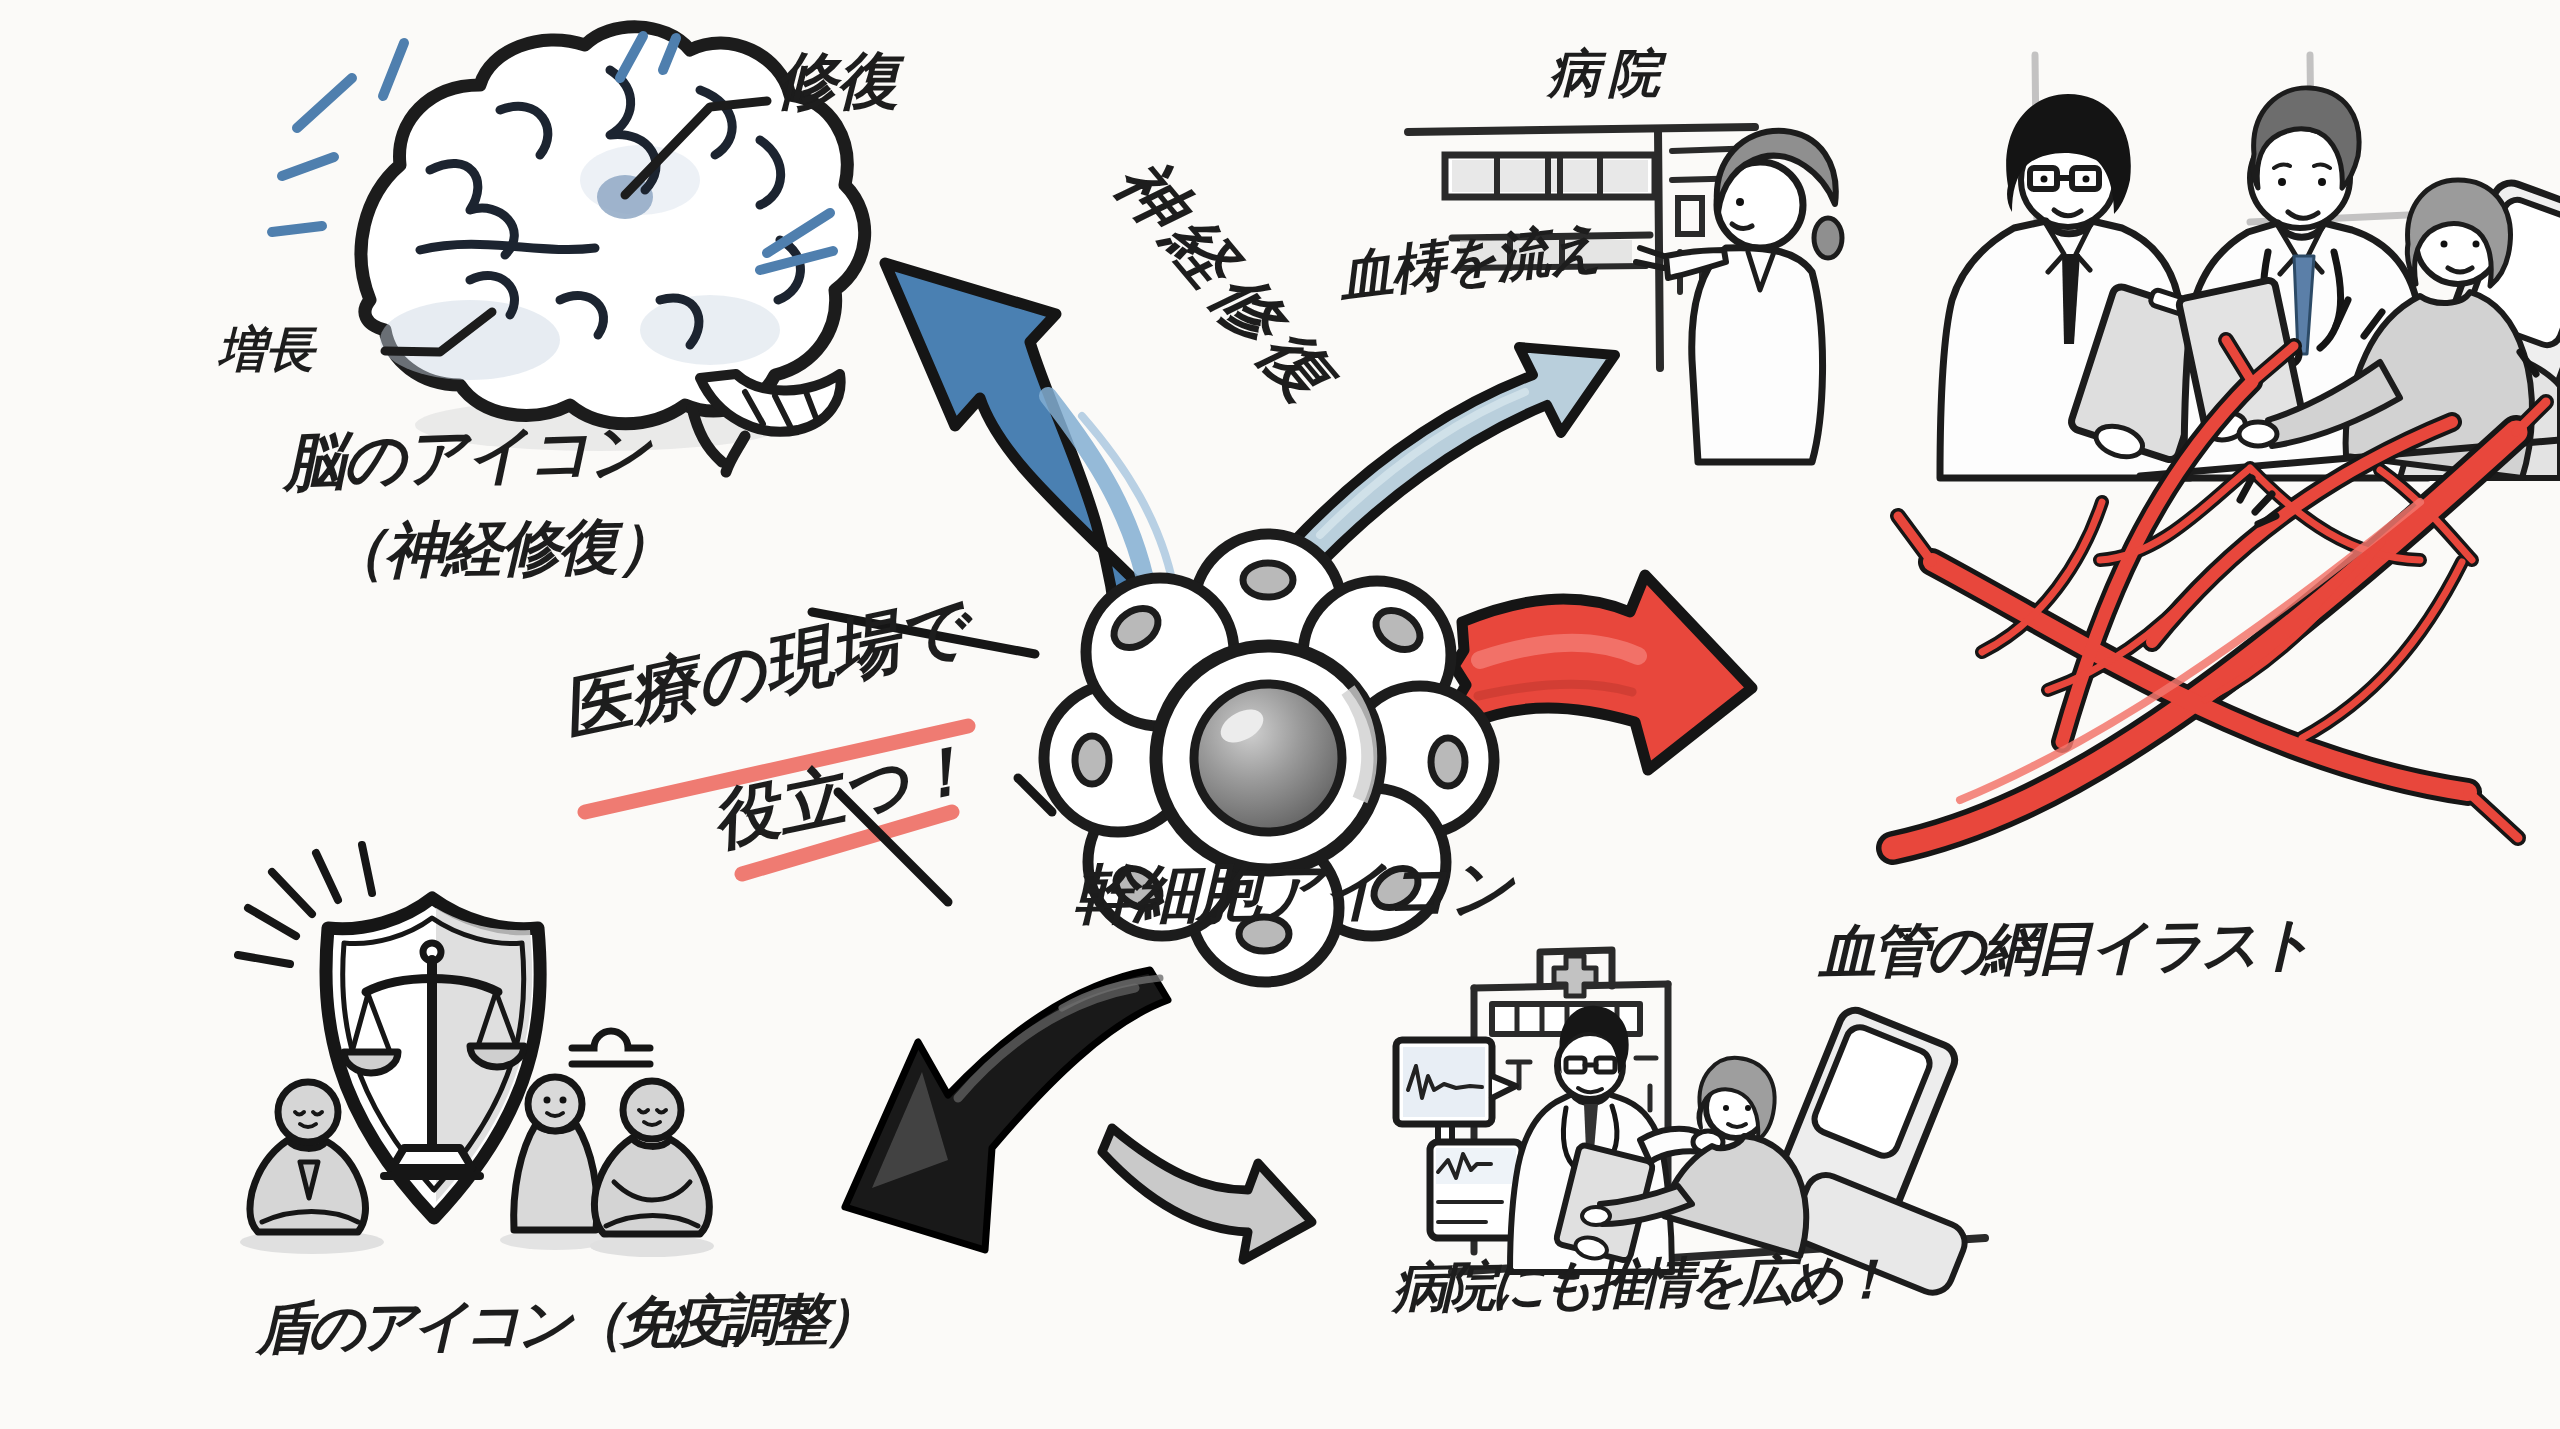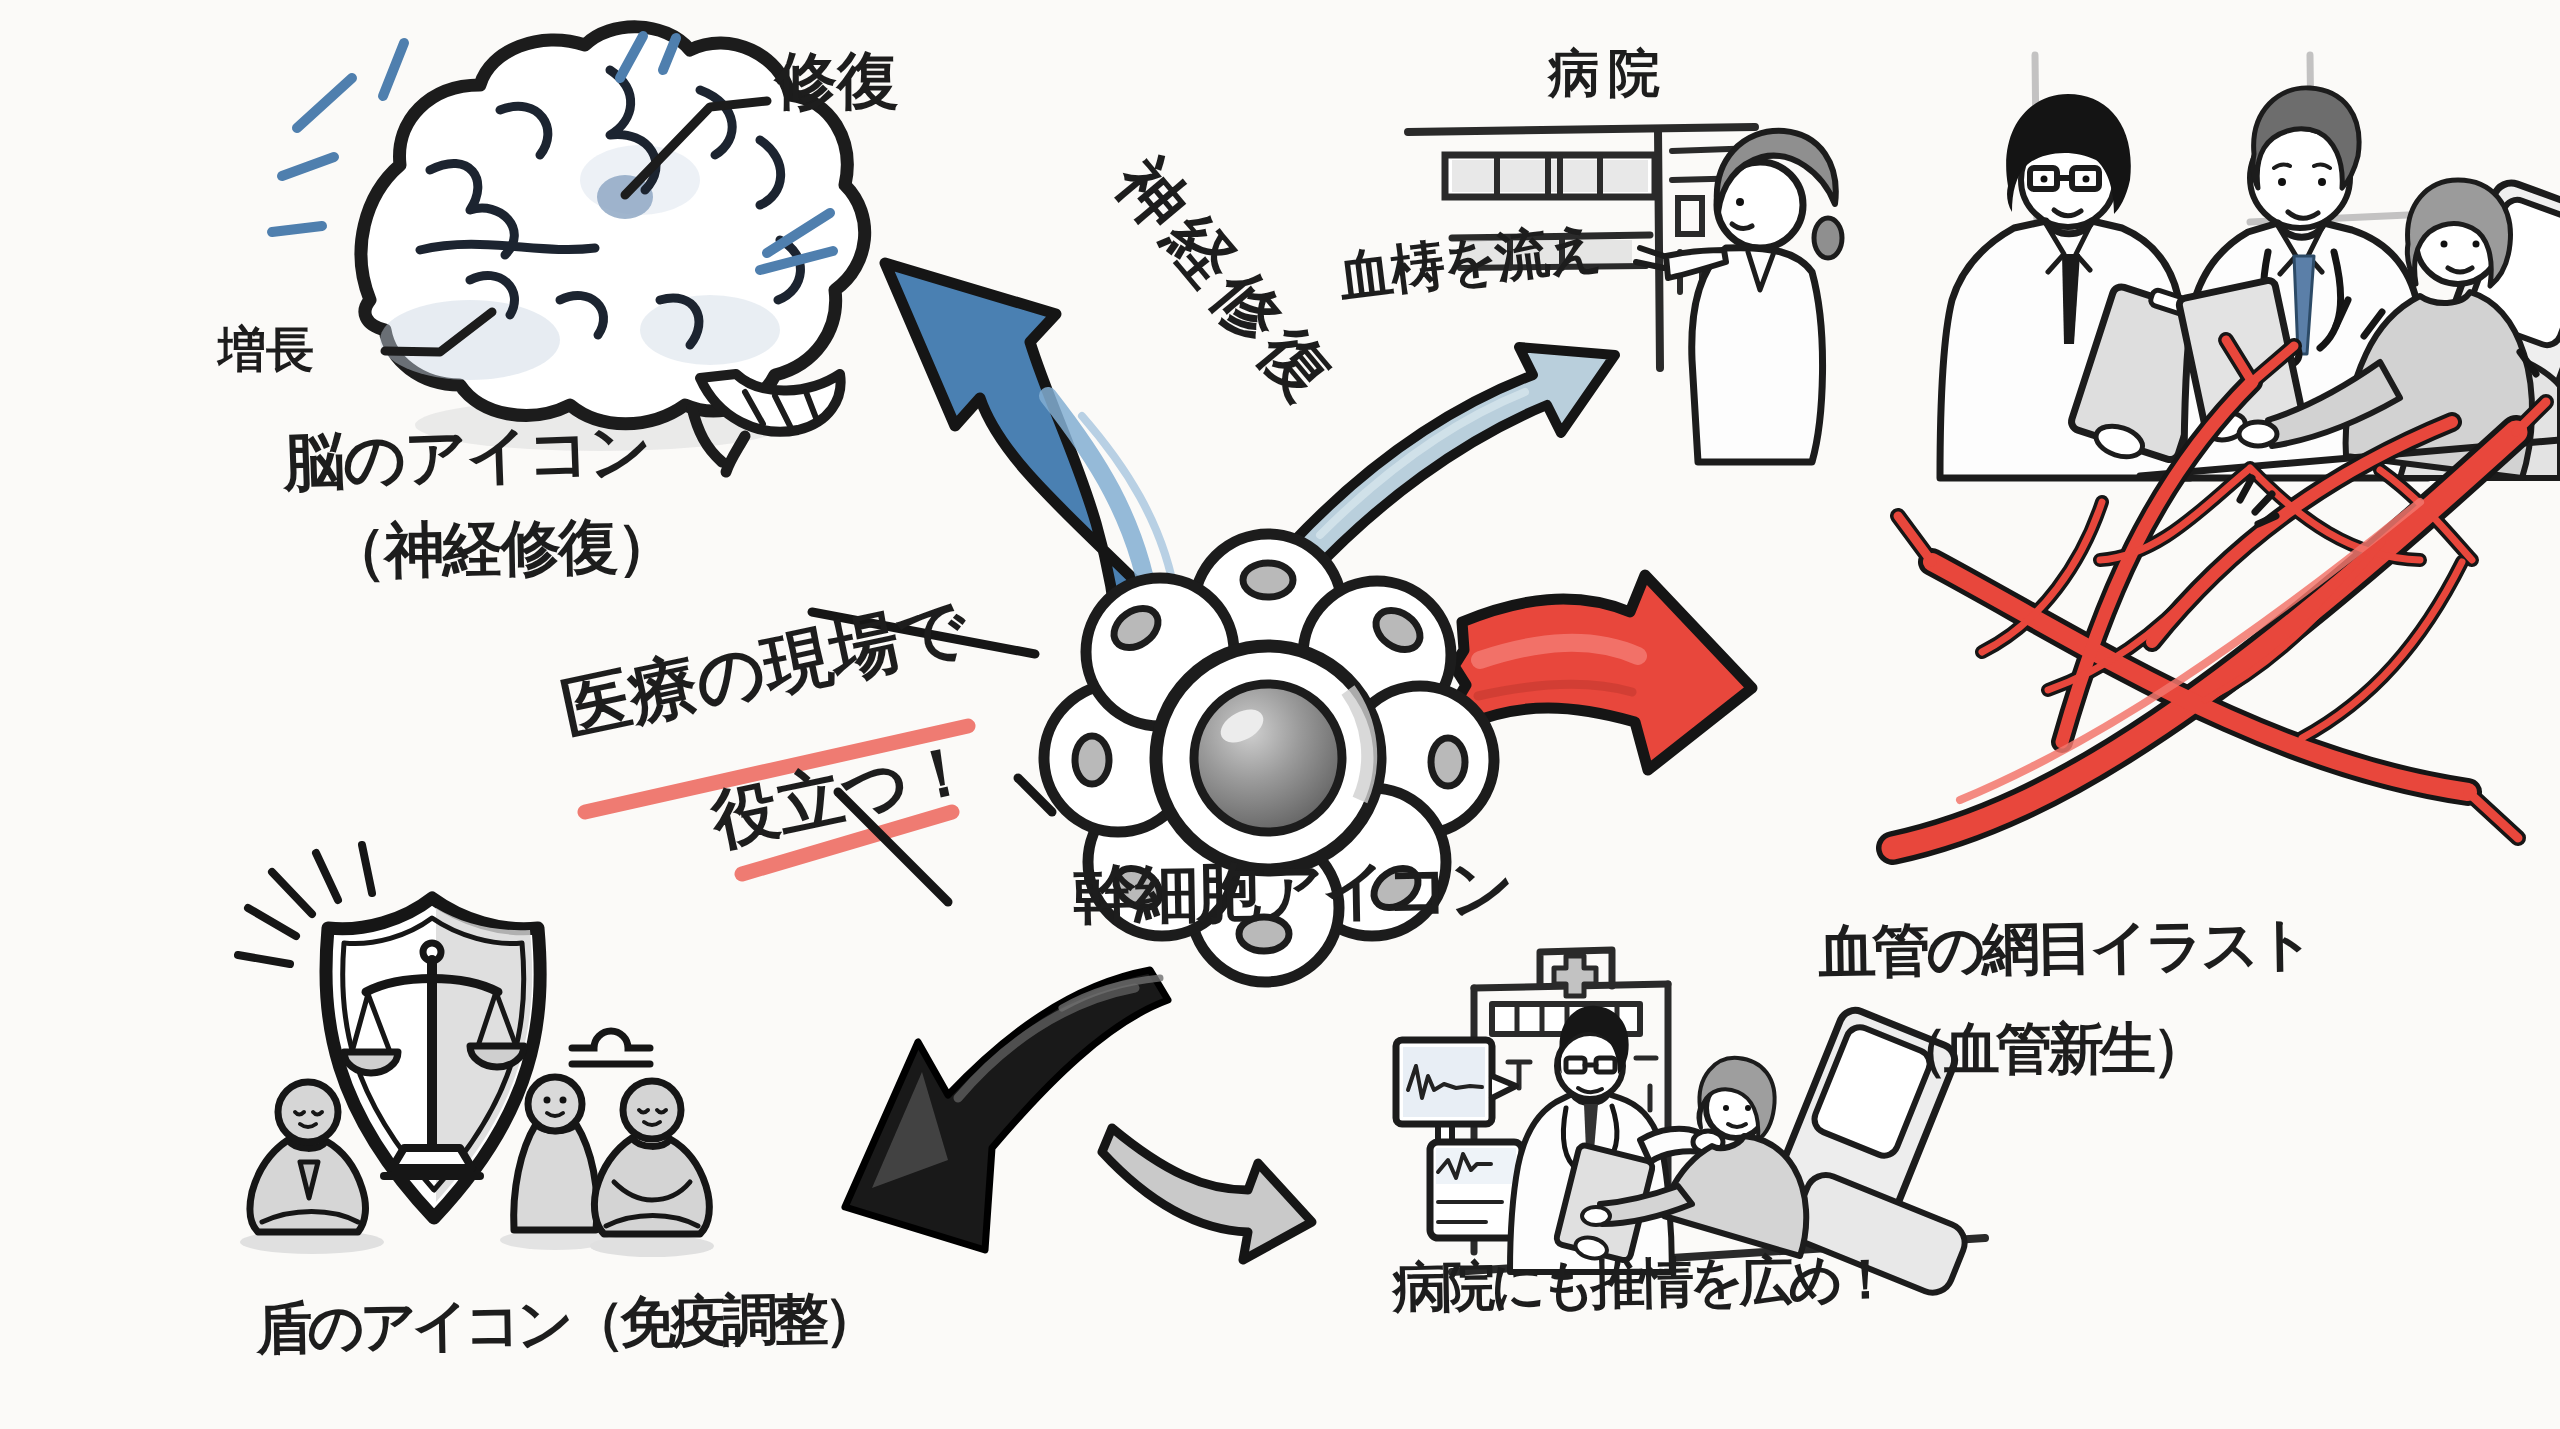--- a/index.html
+++ b/index.html
@@ -1,19 +1,20 @@
 <!DOCTYPE html>
 <html><head>
 <meta charset="utf-8">
 <style>
   html,body{margin:0;padding:0;background:#e8e8e8;}
   #stage{
     position:relative;width:2560px;height:1429px;overflow:hidden;
     background:#fbfaf8;
     font-family:"DejaVu Sans",sans-serif;
+    font-style:italic;
   }
   #art{position:absolute;left:0;top:0;}
   .lbl{
     position:absolute;font-weight:700;color:#1d1d1d;white-space:nowrap;
     transform-origin:left top;line-height:1.05;
     font-family:"DejaVu Sans",sans-serif;
   }
   .l-repair   {left:775px;  top:48px;   font-size:62px;}
   .l-growth   {left:218px;  top:324px;  font-size:48px;}
   .l-brain1   {left:282px;  top:430px;  font-size:62px; transform:rotate(-2deg); letter-spacing:-2px;}
@@ -433,17 +434,16 @@
 <div class="lbl l-growth">増長</div>
 <div class="lbl l-brain1">脳のアイコン</div>
 <div class="lbl l-brain2">（神経修復）</div>
 <div class="lbl l-bluearrow">神経修復</div>
 <div class="lbl l-lblue">血梼を流え</div>
 <div class="lbl l-hosp">病院</div>
 <div class="lbl l-cell">幹細胞アイコン</div>
 <div class="lbl l-note1">医療の現場で</div>
 <div class="lbl l-note2">役立つ！</div>
 <div class="lbl l-ves1">血管の網目イラスト</div>
-<div class="lbl l-ves2">（血管新生）</div>
 <div class="lbl l-shield">盾のアイコン（免疫調整）</div>
 <div class="lbl l-bottom">病院にも推情を広め！</div>
 
 </div>
 
 </body></html>

